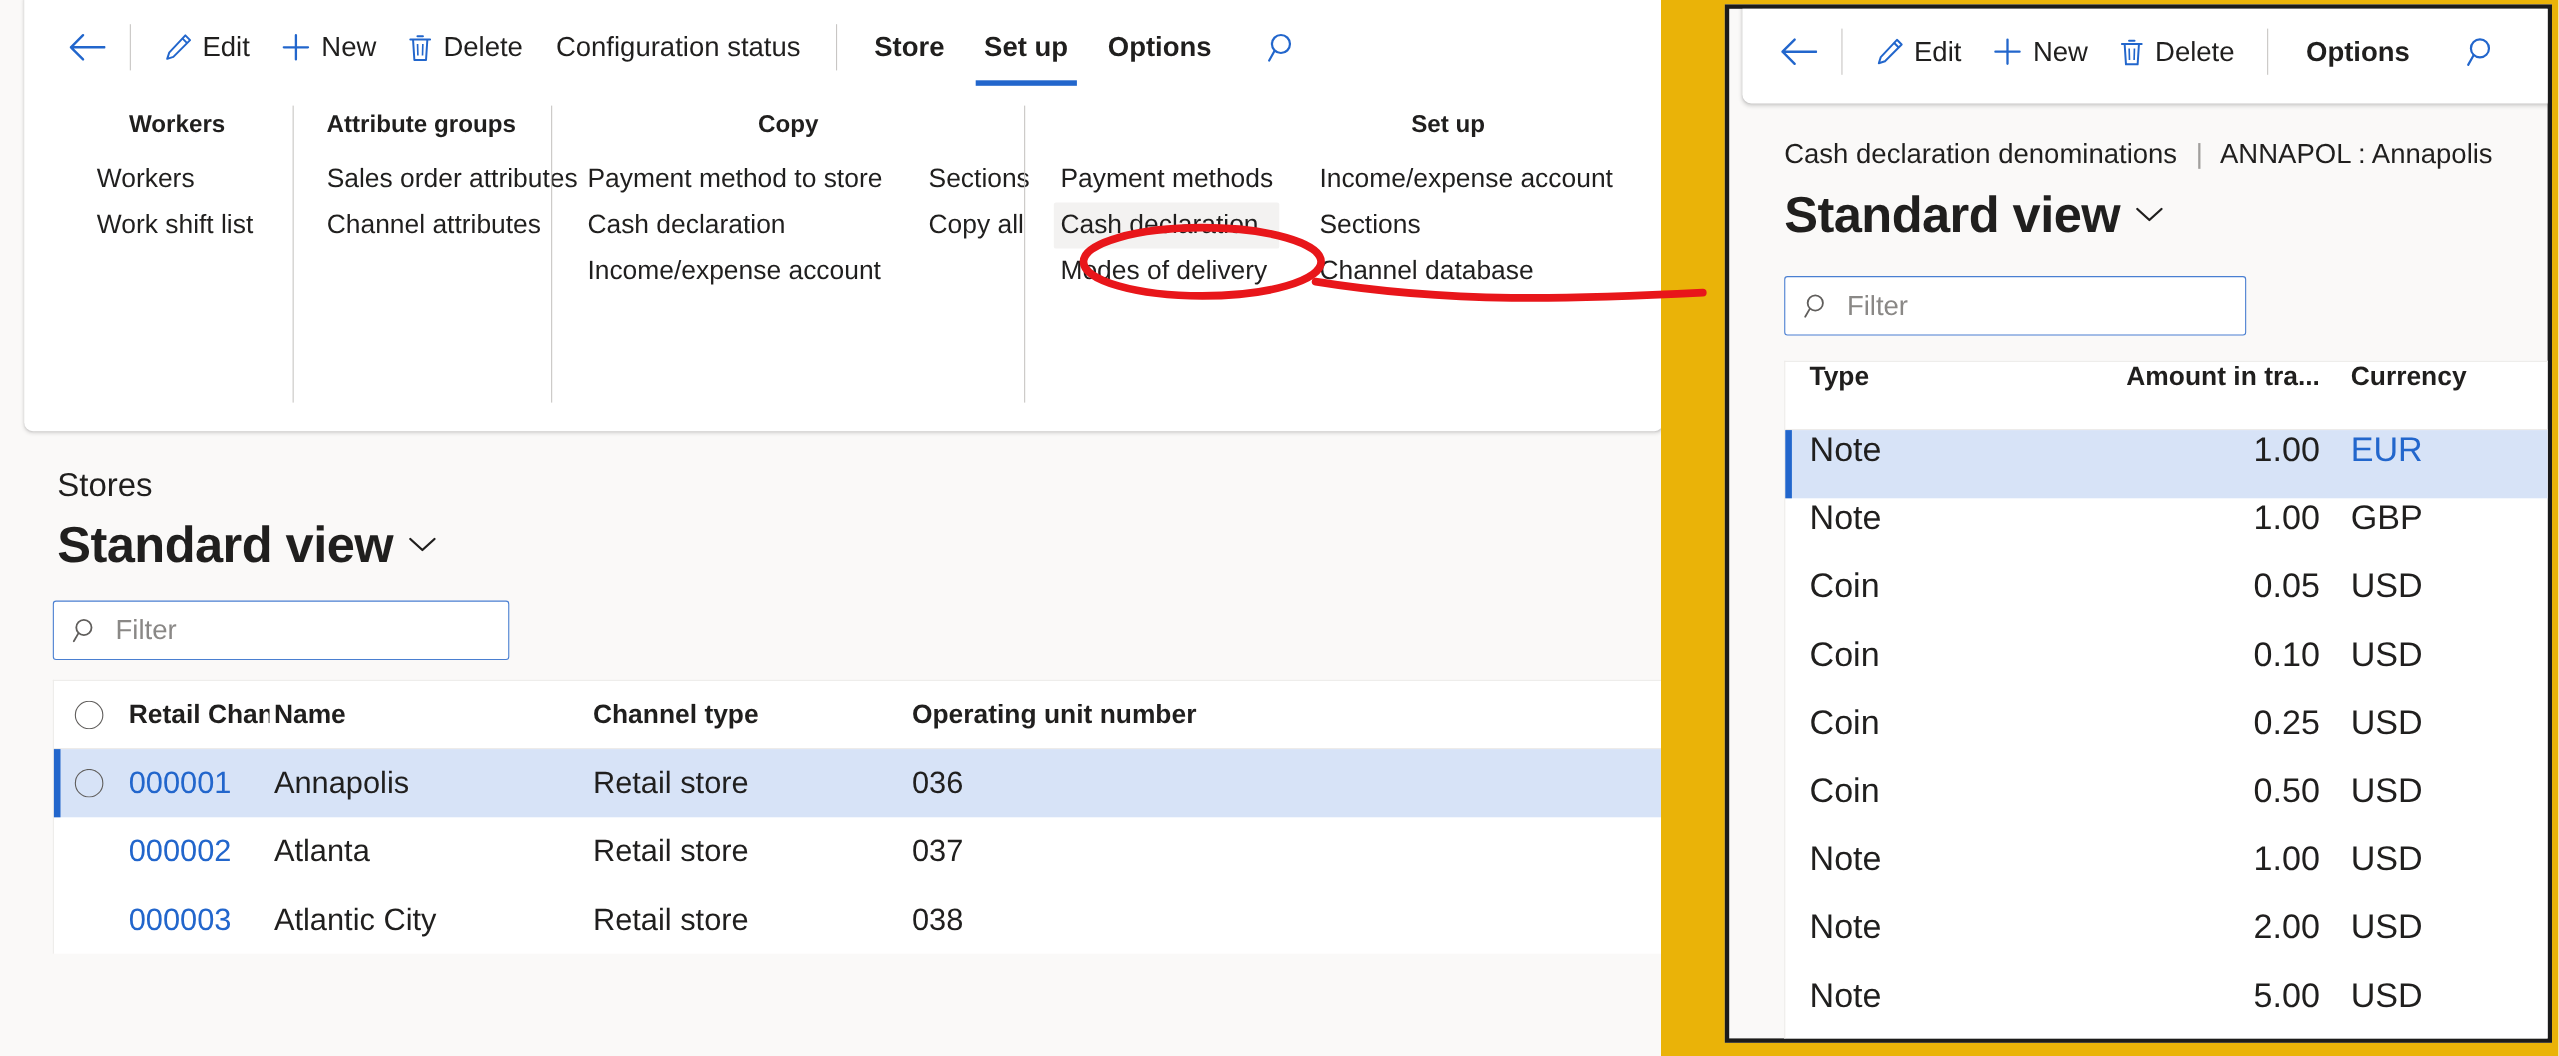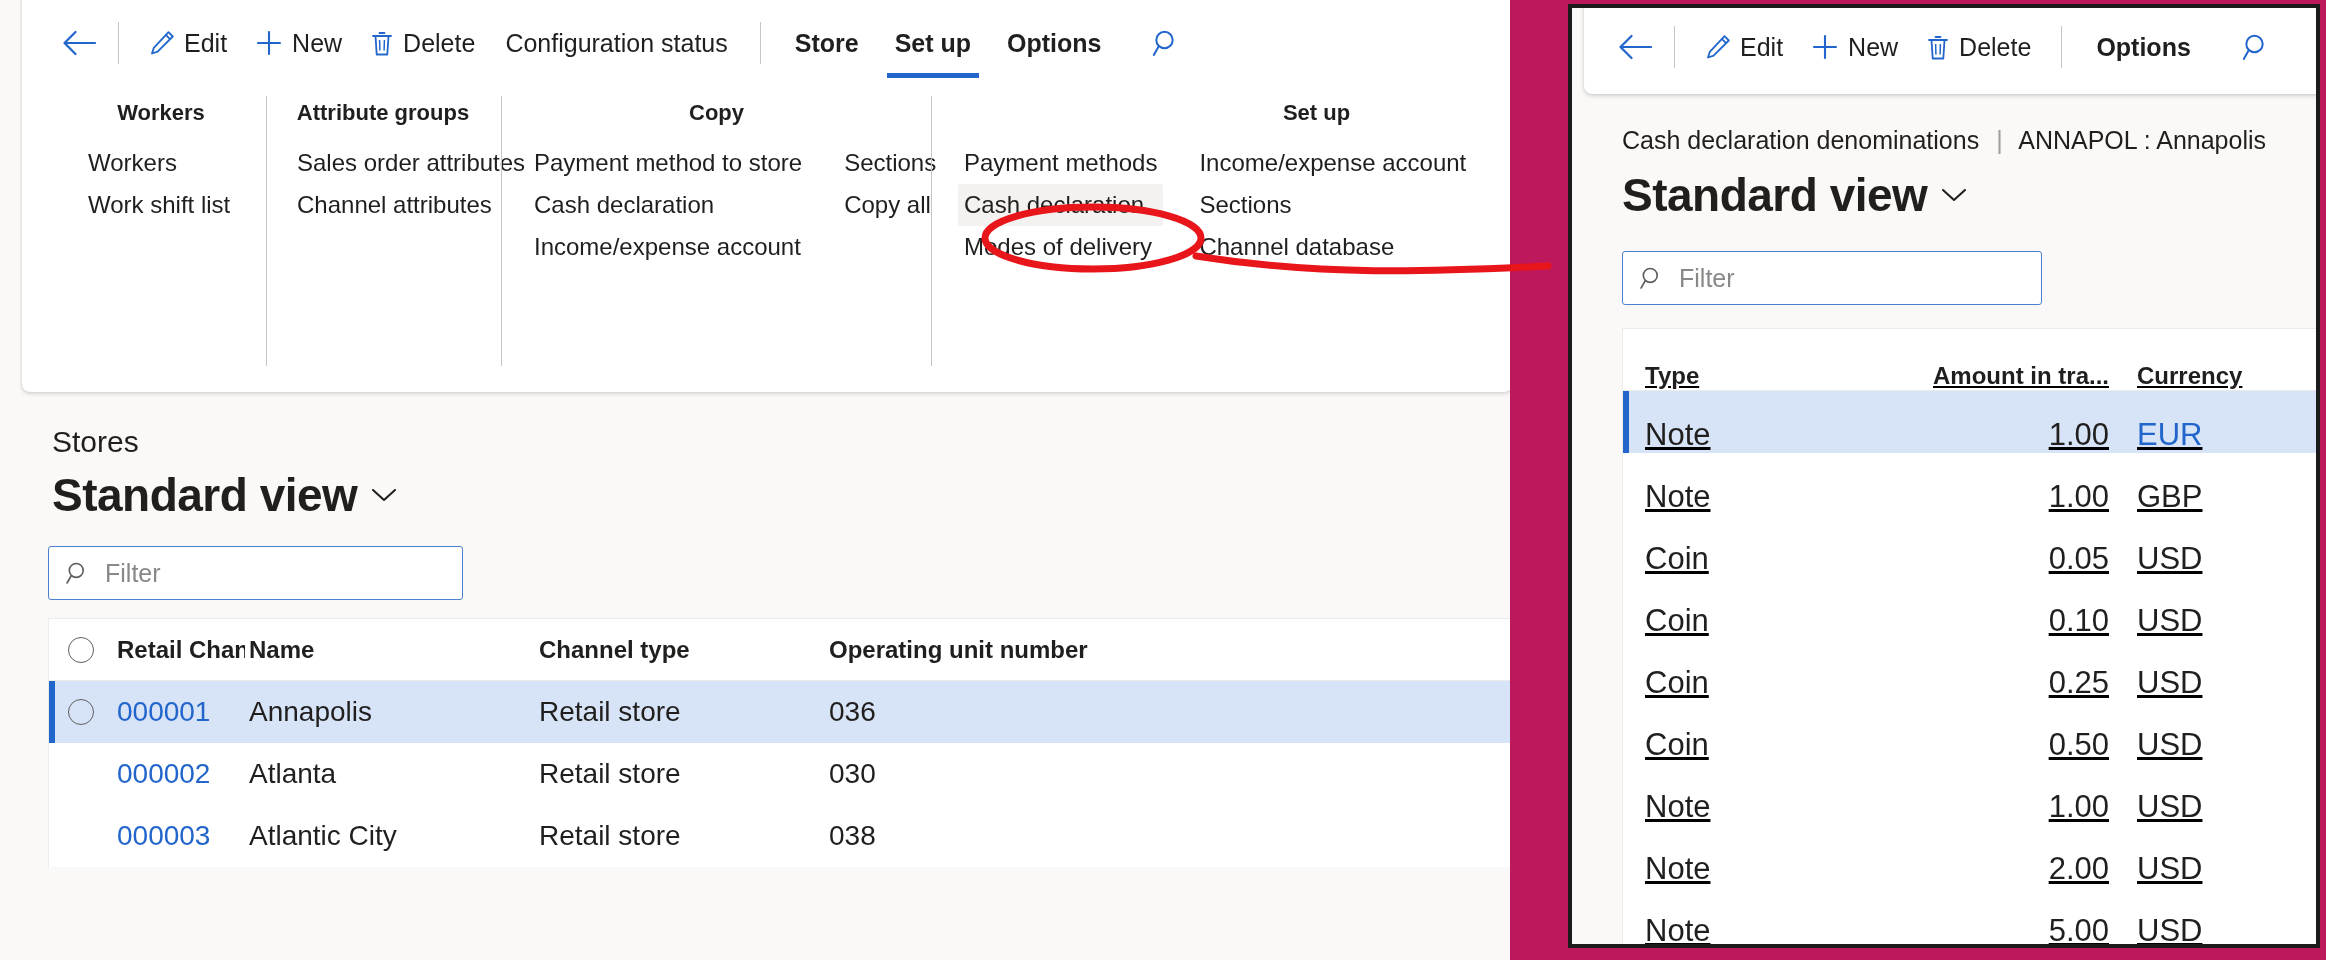--- a/index.html
+++ b/index.html
@@ -10,21 +10,21 @@
     background: #ffffff;
     font-family: "Liberation Sans", sans-serif;
     overflow: hidden;
   }
   * { box-sizing: border-box; }
 
   .page {
     position: relative;
     width: 2326px;
     height: 960px;
-    background: #be185d;
+    background: #eab308;
   }
 
   
   .left-app {
     position: absolute;
     left: 0;
     top: 0;
     width: 1510px;
     height: 960px;
     background: #faf9f8;
@@ -386,24 +386,23 @@
     position: absolute;
     left: 50px;
     top: 320px;
     width: 700px;
     background: #ffffff;
     border-top: 1px solid #edebe9;
     border-left: 1px solid #edebe9;
   }
   .rp-row {
     display: flex;
-    align-items: flex-end;
+    align-items: flex-start;
     height: 62px;
     position: relative;
-    text-decoration: underline;
   }
   .rp-row.header { border-bottom: 1px solid #edebe9; }
   .rp-row.header .rcell {
     font-size: 24px;
     font-weight: bold;
     color: #201f1e;
   }
   .rp-row.selected { background: #d7e3f7; }
   .rp-row.selected::before {
     content: "";
@@ -580,21 +579,21 @@
         <div class="cell c-name">Annapolis</div>
         <div class="cell c-type">Retail store</div>
         <div class="cell c-unit">036</div>
       </div>
 
       <div class="grid-row">
         <div class="cell c-sel"></div>
         <div class="cell c-id link">000002</div>
         <div class="cell c-name">Atlanta</div>
         <div class="cell c-type">Retail store</div>
-        <div class="cell c-unit">030</div>
+        <div class="cell c-unit">037</div>
       </div>
 
       <div class="grid-row">
         <div class="cell c-sel"></div>
         <div class="cell c-id link">000003</div>
         <div class="cell c-name">Atlantic City</div>
         <div class="cell c-type">Retail store</div>
         <div class="cell c-unit">038</div>
       </div>
 

